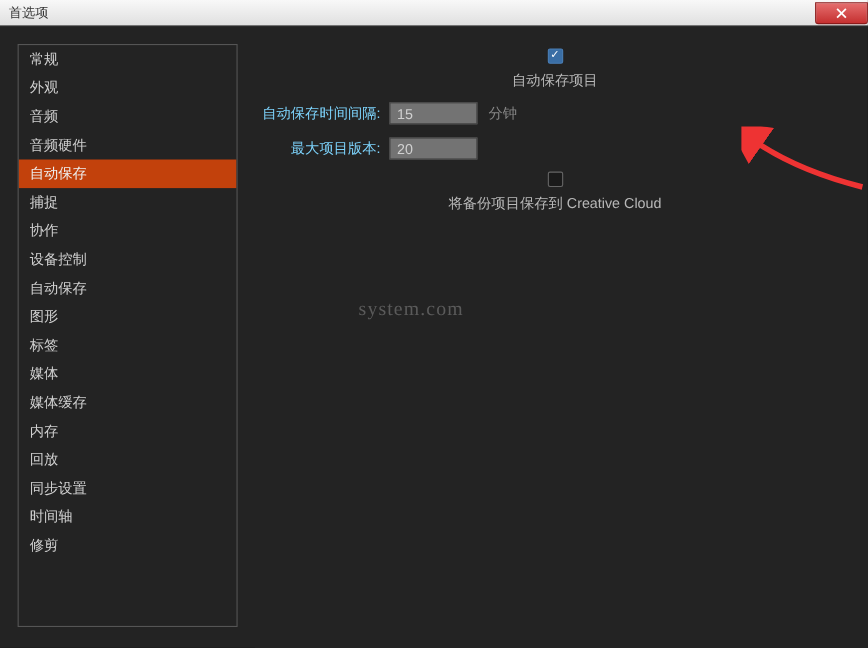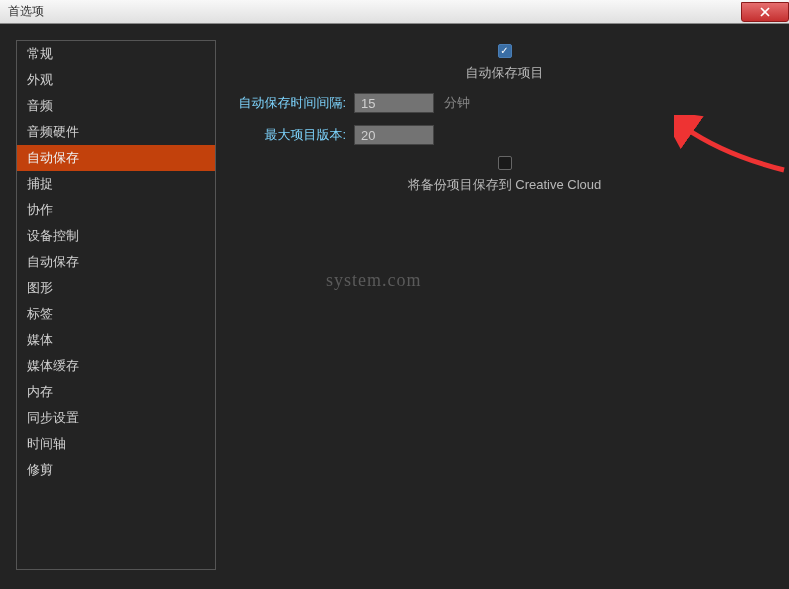--- a/index.html
+++ b/index.html
@@ -184,20 +184,21 @@
       <div class="sidebar-item selected"><span>自动保存</span></div>
       <div class="sidebar-item"><span>捕捉</span></div>
       <div class="sidebar-item"><span>协作</span></div>
       <div class="sidebar-item"><span>设备控制</span></div>
       <div class="sidebar-item"><span>自动保存</span></div>
       <div class="sidebar-item"><span>图形</span></div>
       <div class="sidebar-item"><span>标签</span></div>
       <div class="sidebar-item"><span>媒体</span></div>
       <div class="sidebar-item"><span>媒体缓存</span></div>
       <div class="sidebar-item"><span>内存</span></div>
+      <div class="sidebar-item"><span>回放</span></div>
       <div class="sidebar-item"><span>同步设置</span></div>
       <div class="sidebar-item"><span>时间轴</span></div>
       <div class="sidebar-item"><span>修剪</span></div>
     </div>
 
   <div class="content">
 
     <div class="checkbox-row">
       <div class="checkbox checked"></div>
       <span>自动保存项目</span>

